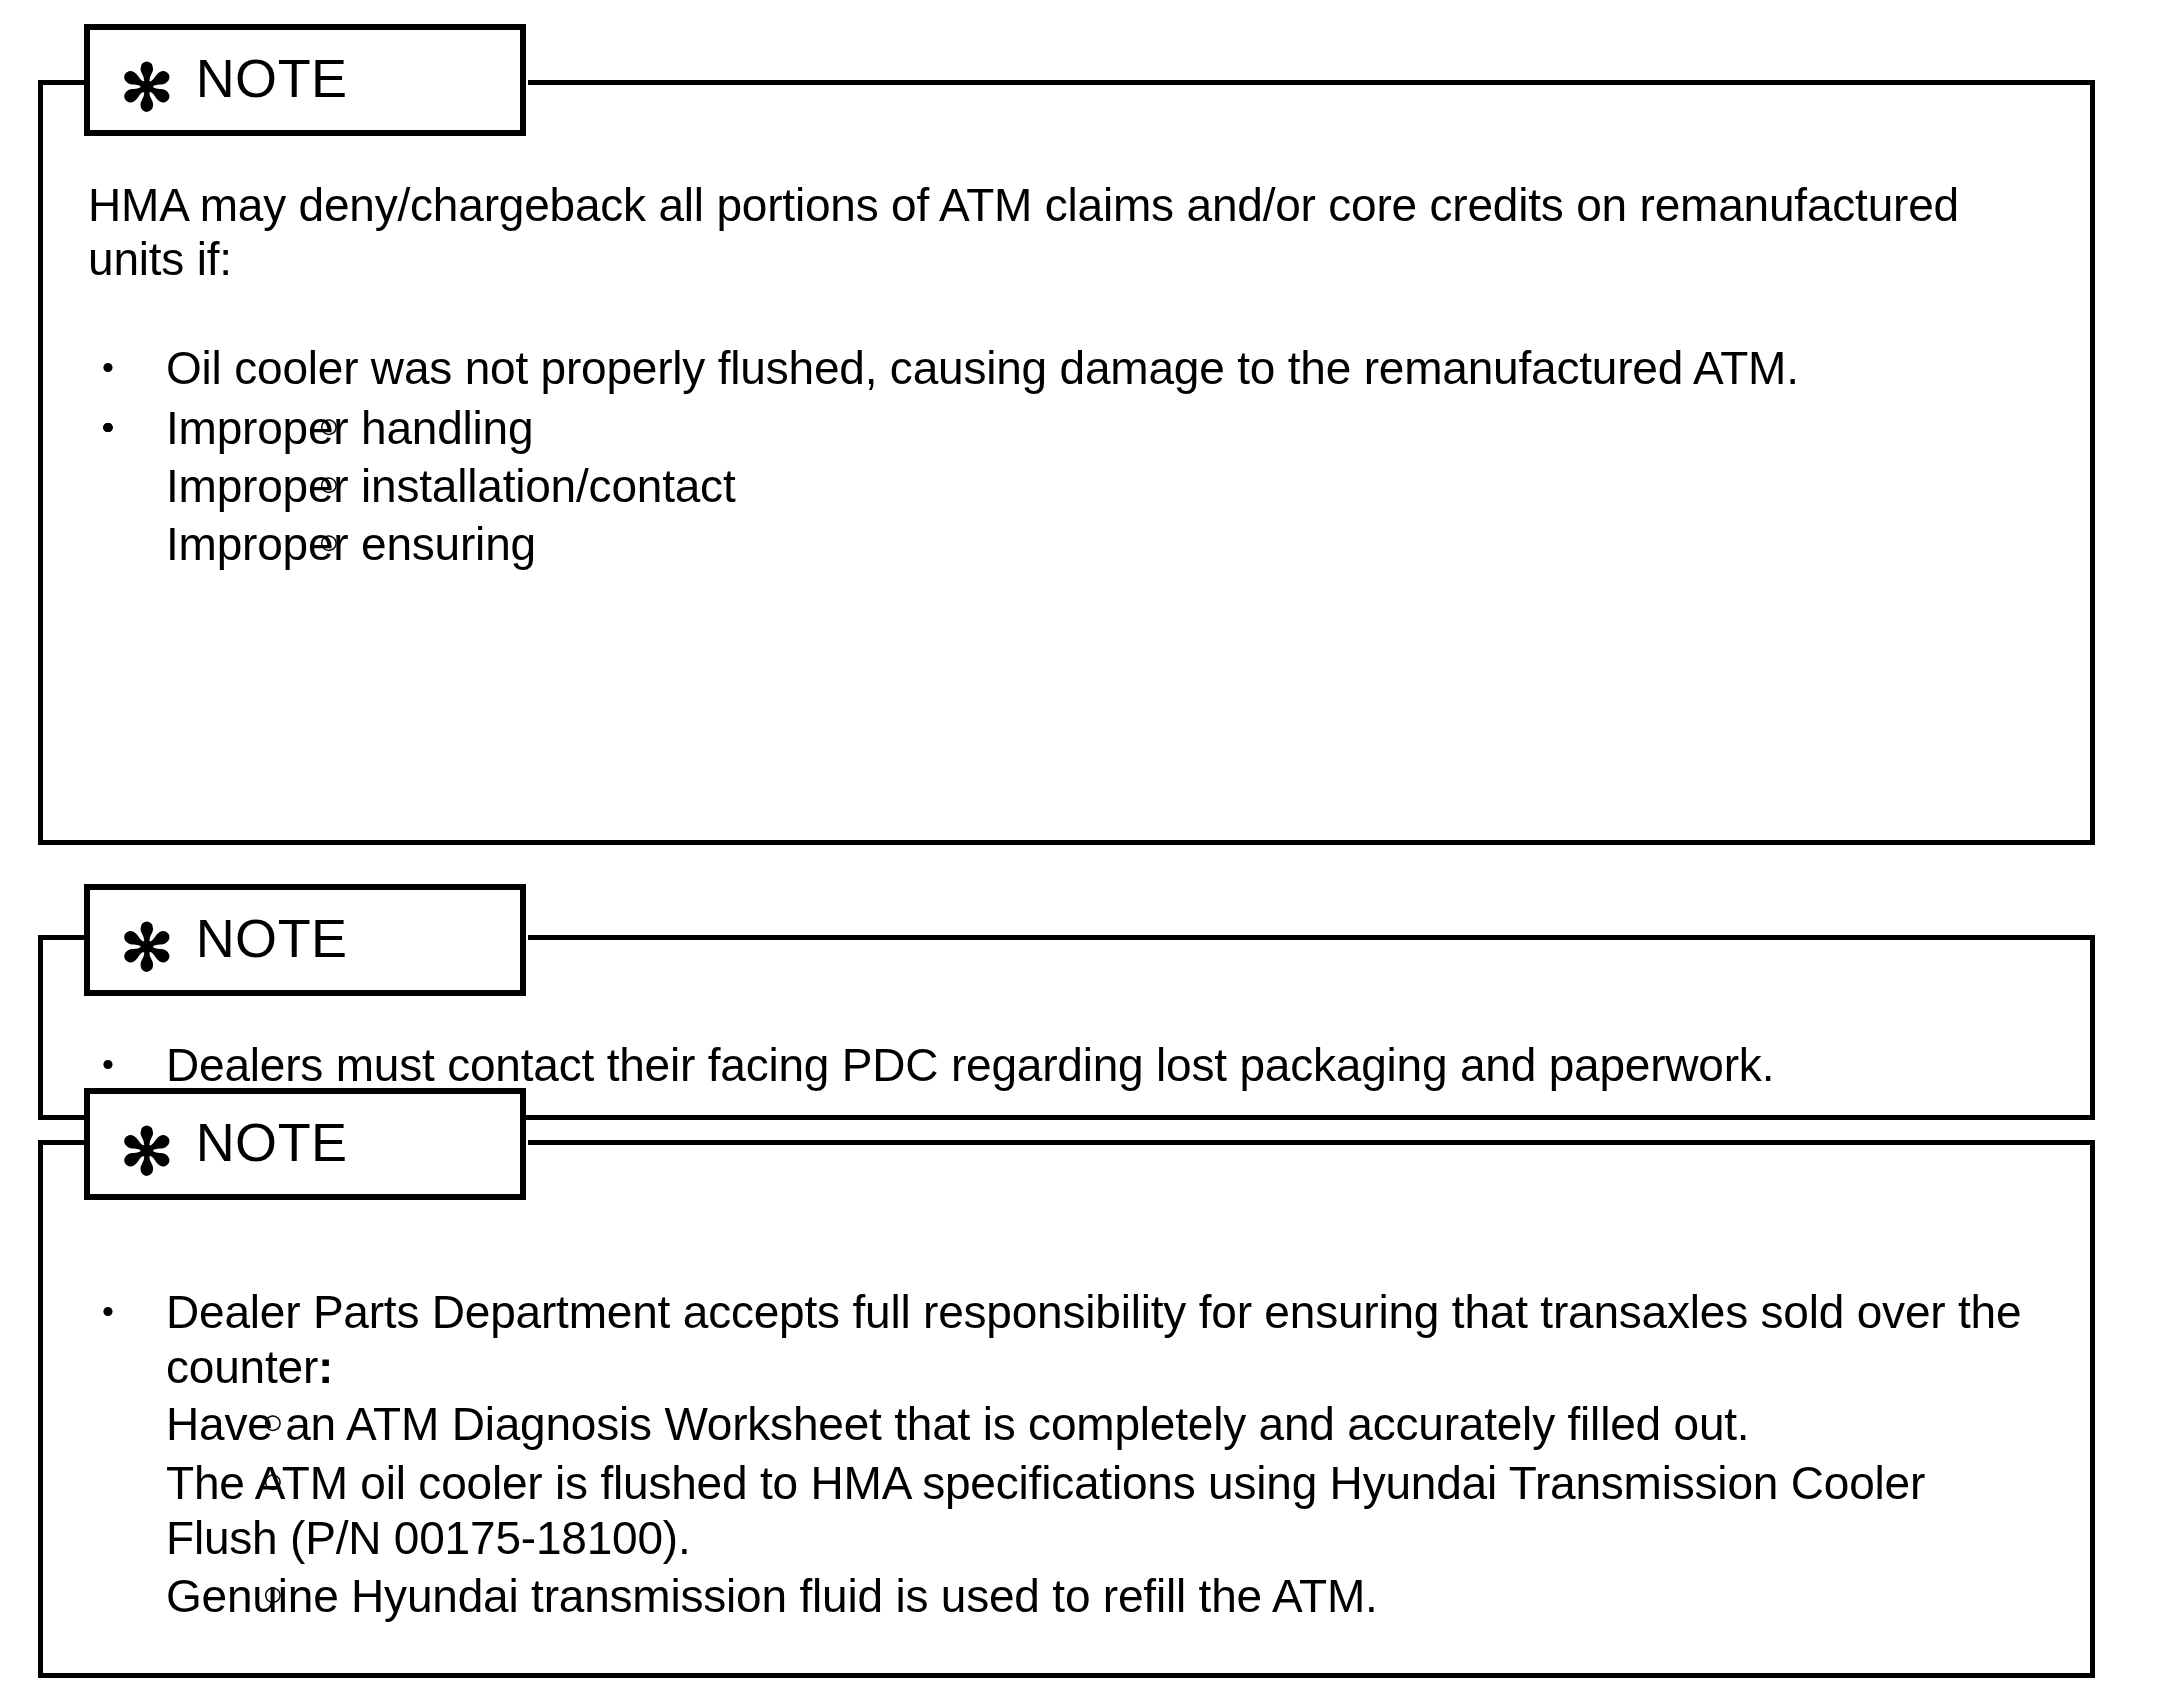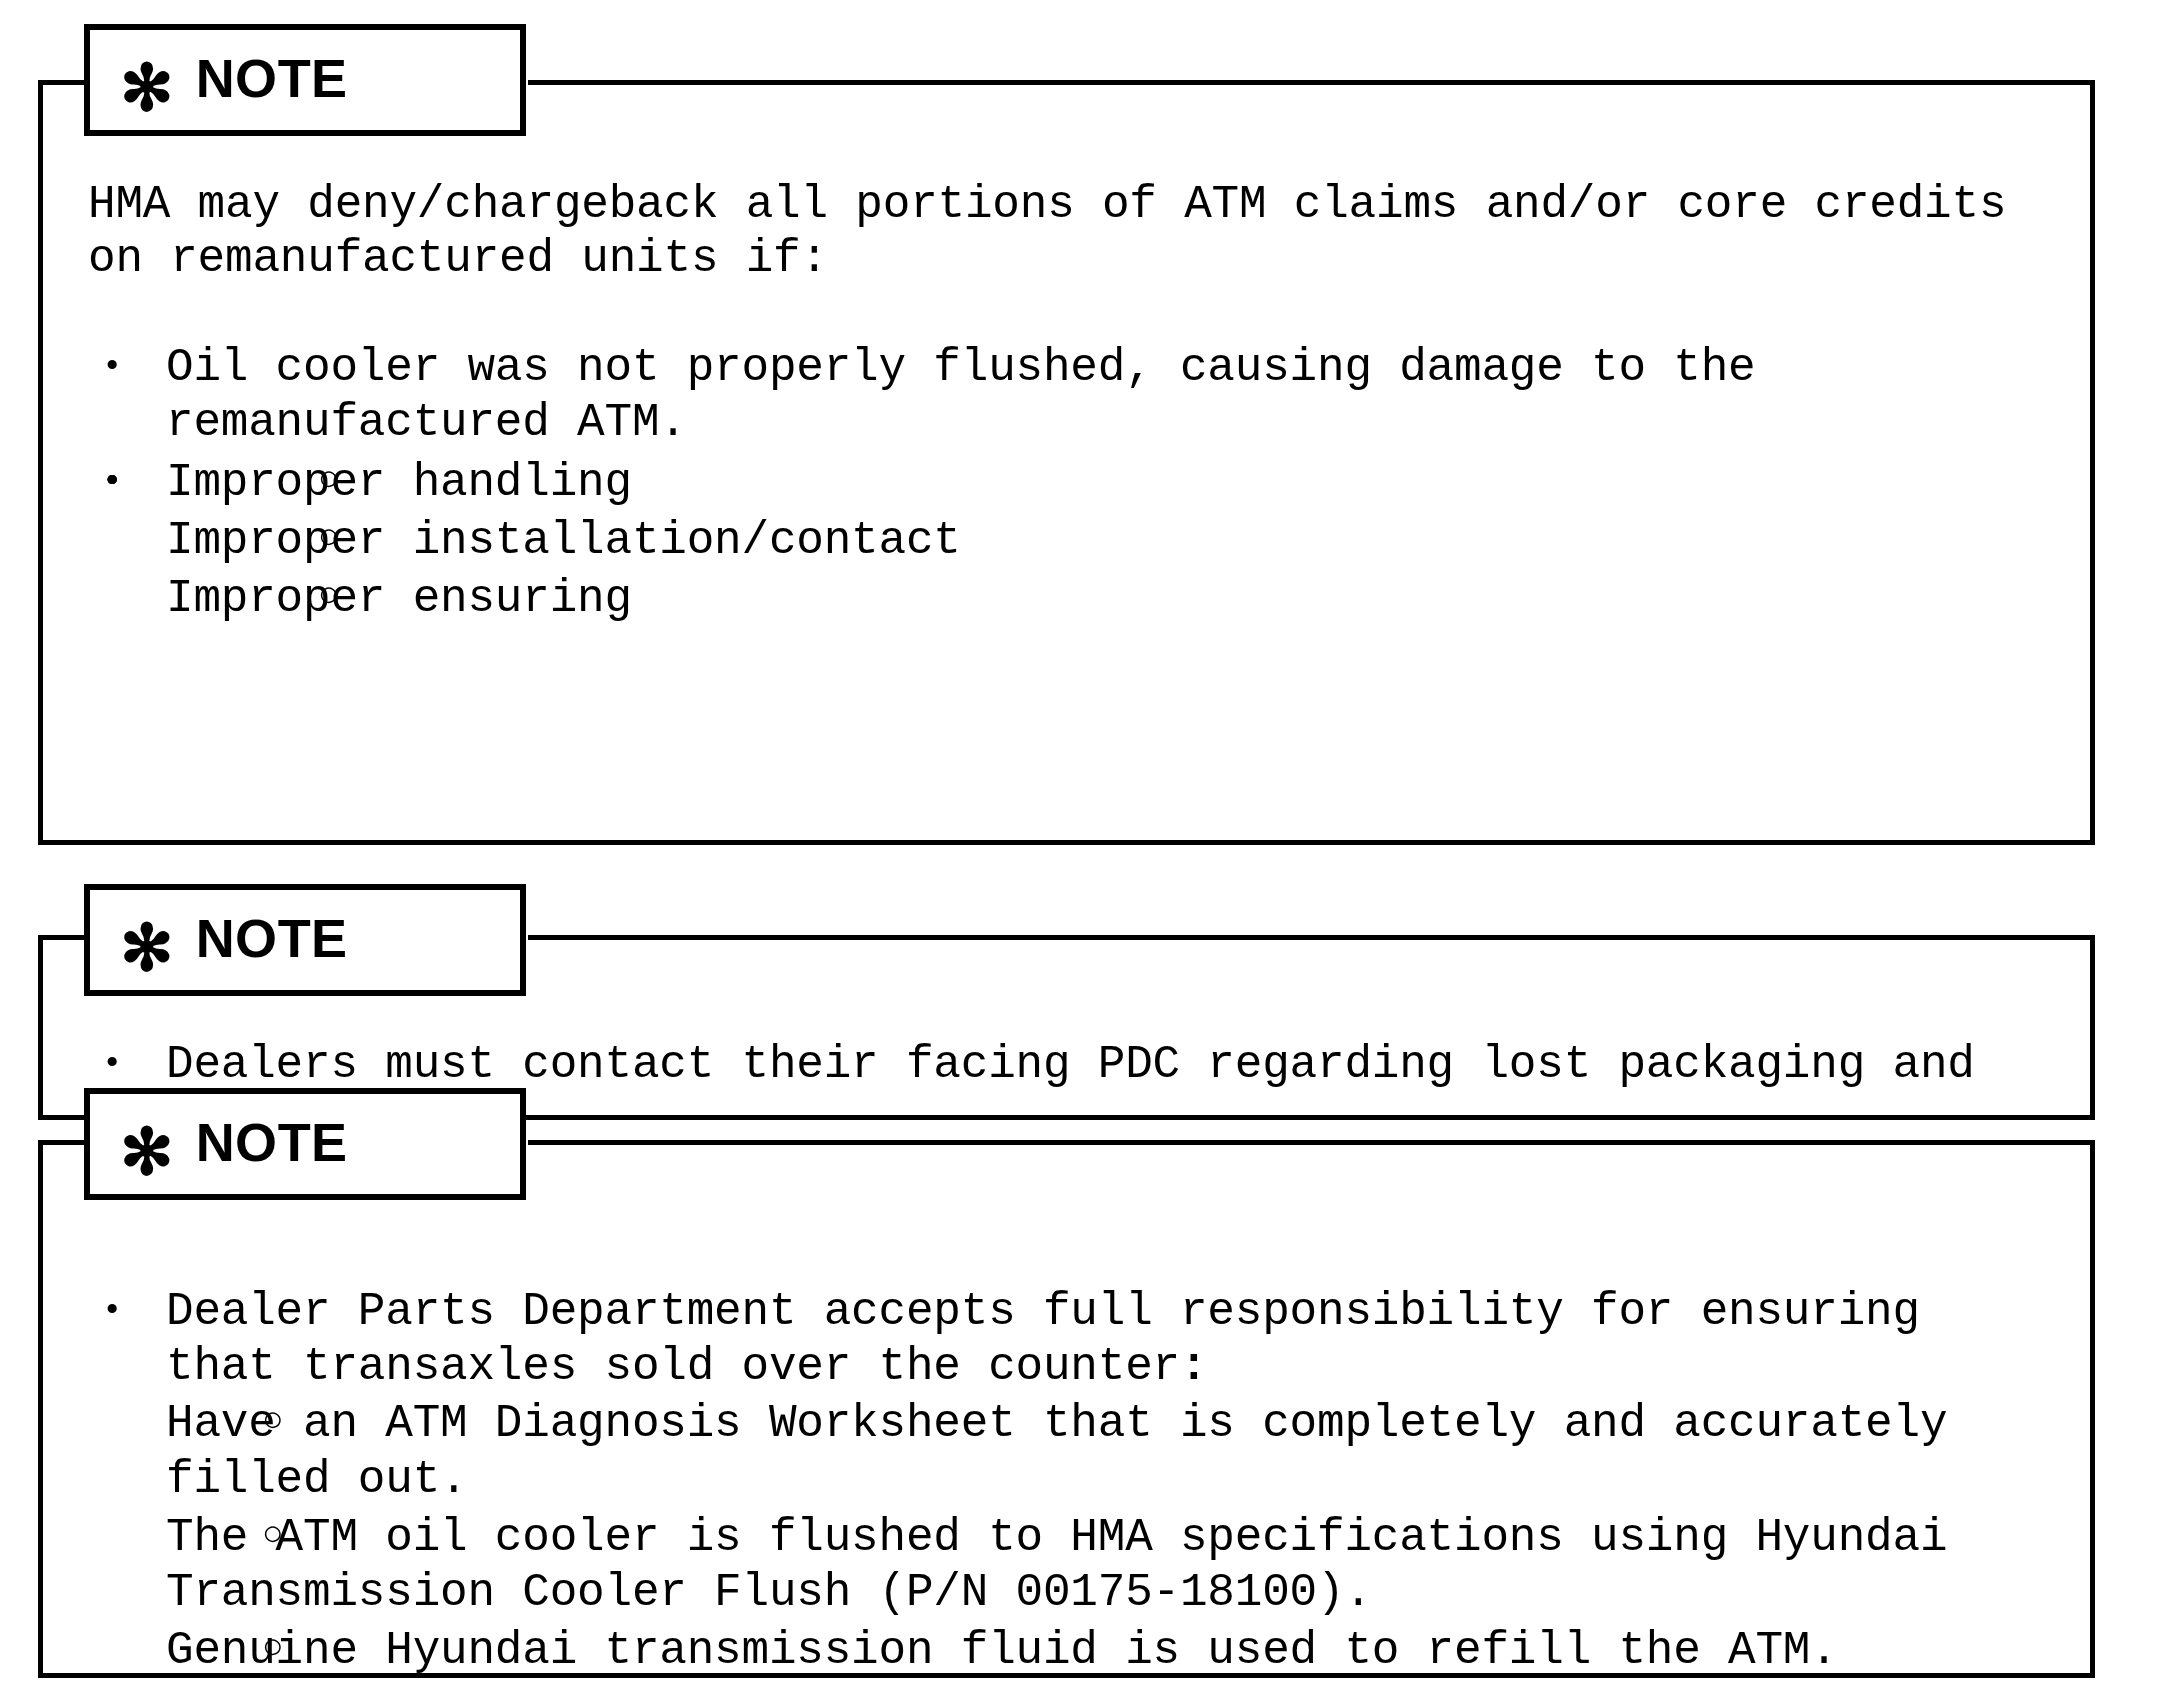--- a/index.html
+++ b/index.html
@@ -46,39 +46,38 @@
     font-size: 64px;
     font-weight: 700;
     line-height: 0.6;
     margin-right: 22px;
     position: relative;
     top: 8px;
     letter-spacing: 0;
   }
   .note-tab .note-label {
     font-size: 54px;
-    font-weight: 700;
+    font-weight: 400;
     letter-spacing: 0.5px;
     line-height: 1;
     position: relative;
     top: -2px;
   }
 
   
   .tab-mask {
     position: absolute;
     background: #ffffff;
     z-index: 2;
   }
 
   
   .note-body {
     position: absolute;
     z-index: 1;
-    font-family: Liberation Mono, monospace;
   }
   .para {
     font-size: 46px;
     line-height: 1.18;
     letter-spacing: -0.2px;
   }
 
   ul.bullets, ul.subbullets {
     list-style: none;
     margin: 0;

